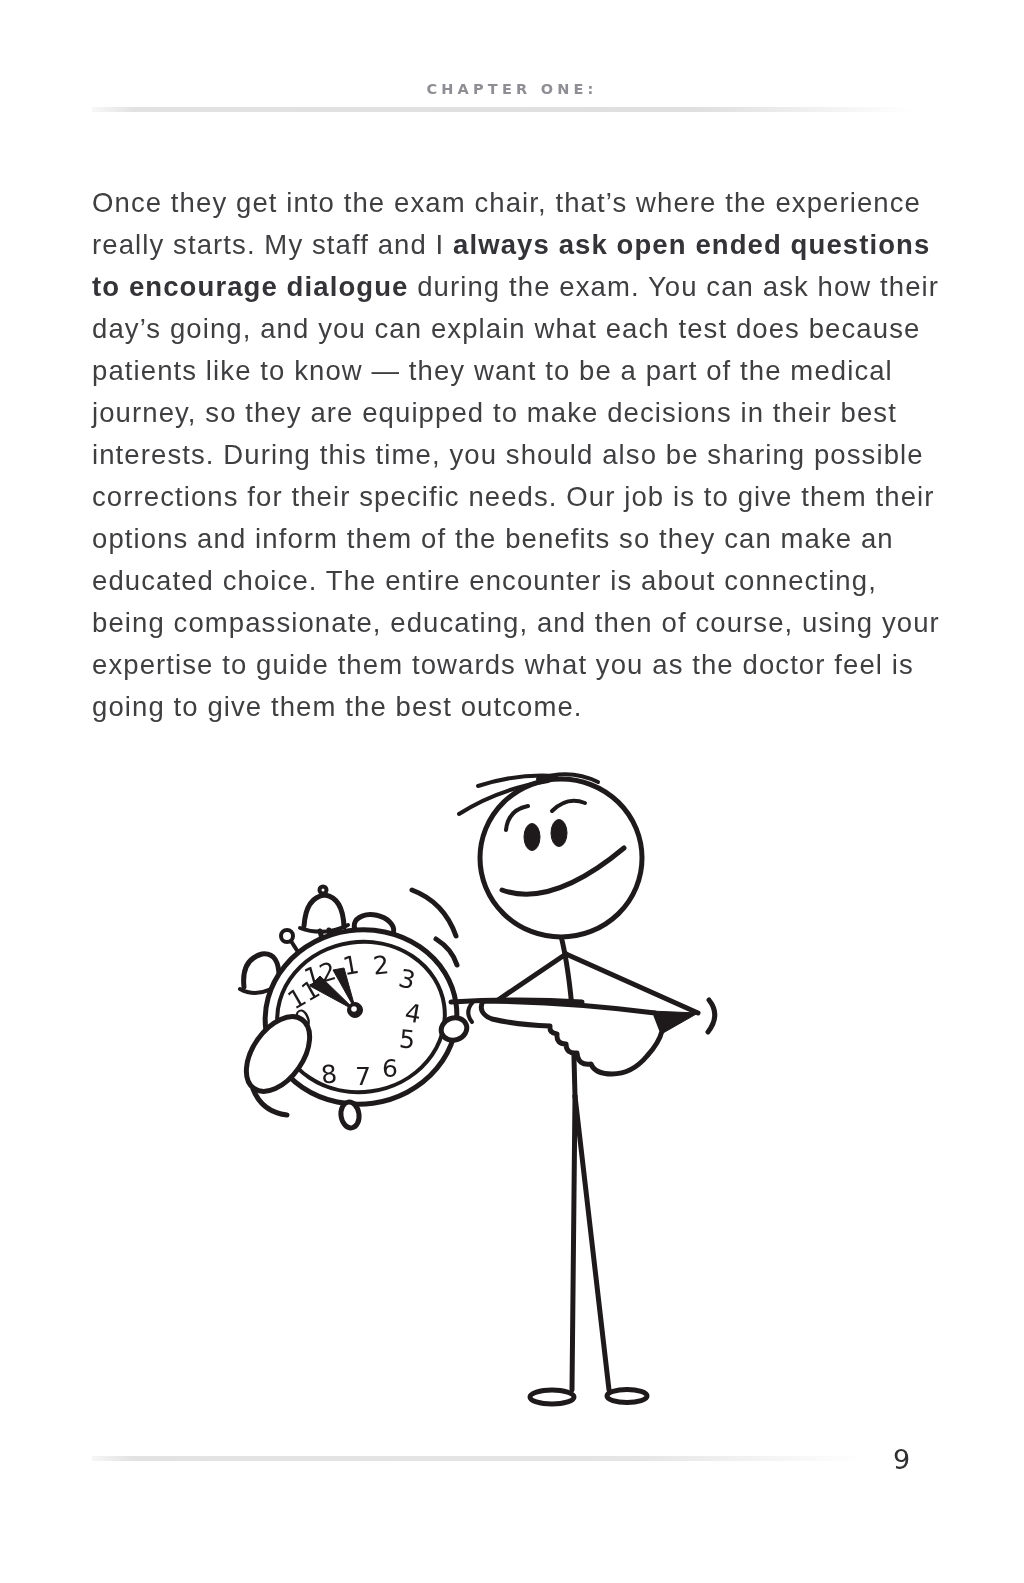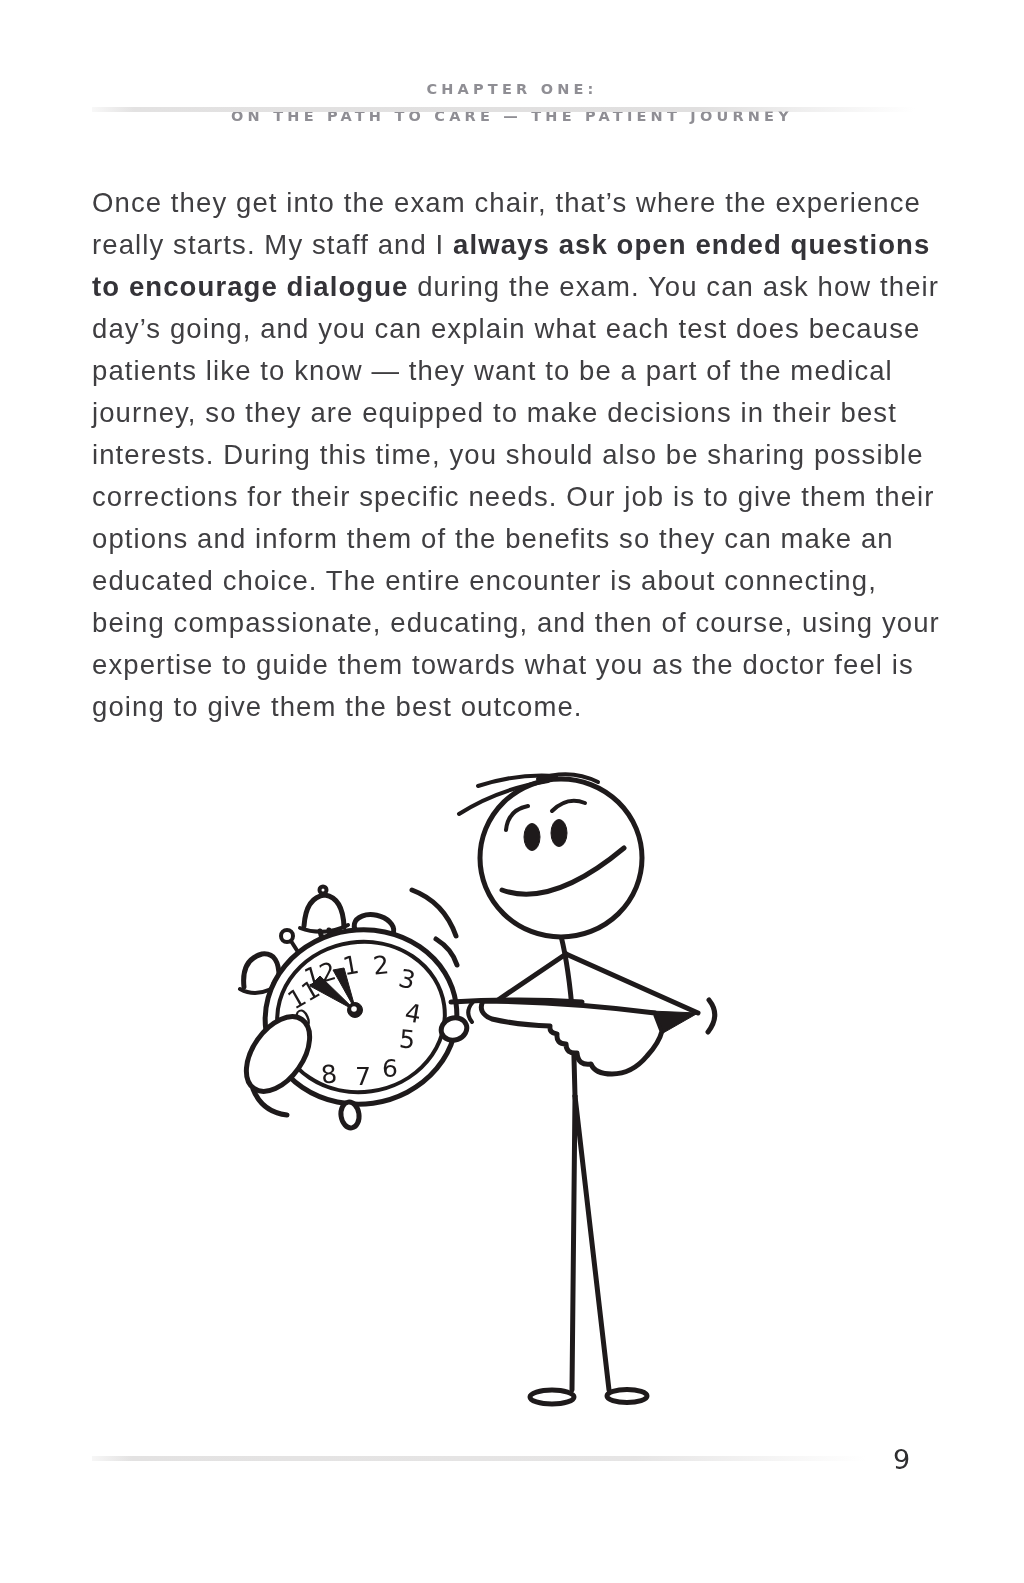--- a/index.html
+++ b/index.html
@@ -26,21 +26,20 @@
   .page-number{position:absolute;left:893px;top:1444px;width:45px;text-align:left;
         font-size:27px;color:#2f2e30;font-family:"DejaVu Sans",sans-serif;}
 </style>
 </head>
 <body>
 
 <div class="page">
 
   <div class="chapter-header">
     <div>CHAPTER ONE:</div>
-    <div>ON THE PATH TO CARE — THE PATIENT JOURNEY</div>
   </div>
 
   <div class="header-rule"></div>
 
   <div class="body-text"><span>Once they get into the exam chair, that’s where the experience really starts. My staff and I </span><b>always ask open ended questions to encourage dialogue</b><span> during the exam. You can ask how their day’s going, and you can explain what each test does because patients like to know — they want to be a part of the medical journey, so they are equipped to make decisions in their best interests. During this time, you should also be sharing possible corrections for their specific needs. Our job is to give them their options and inform them of the benefits so they can make an educated choice. The entire encounter is about connecting, being compassionate, educating, and then of course, using your expertise to guide them towards what you as the doctor feel is going to give them the best outcome.</span></div>
 
   <div class="illustration">
     <svg viewBox="0 0 560 700" xmlns="http://www.w3.org/2000/svg">
 
       <g>

